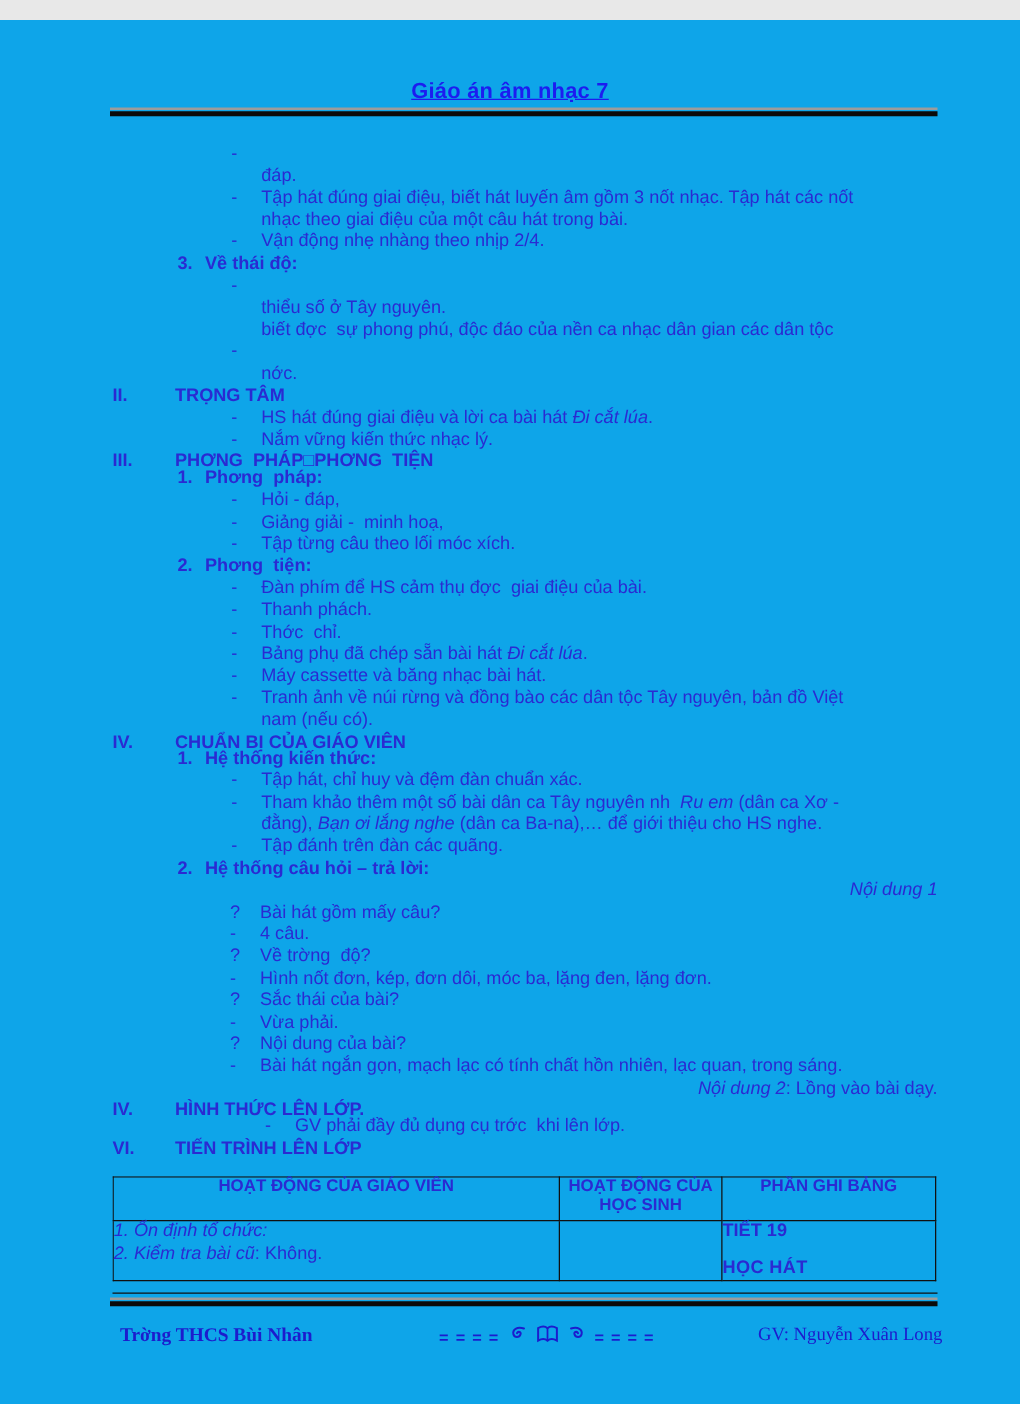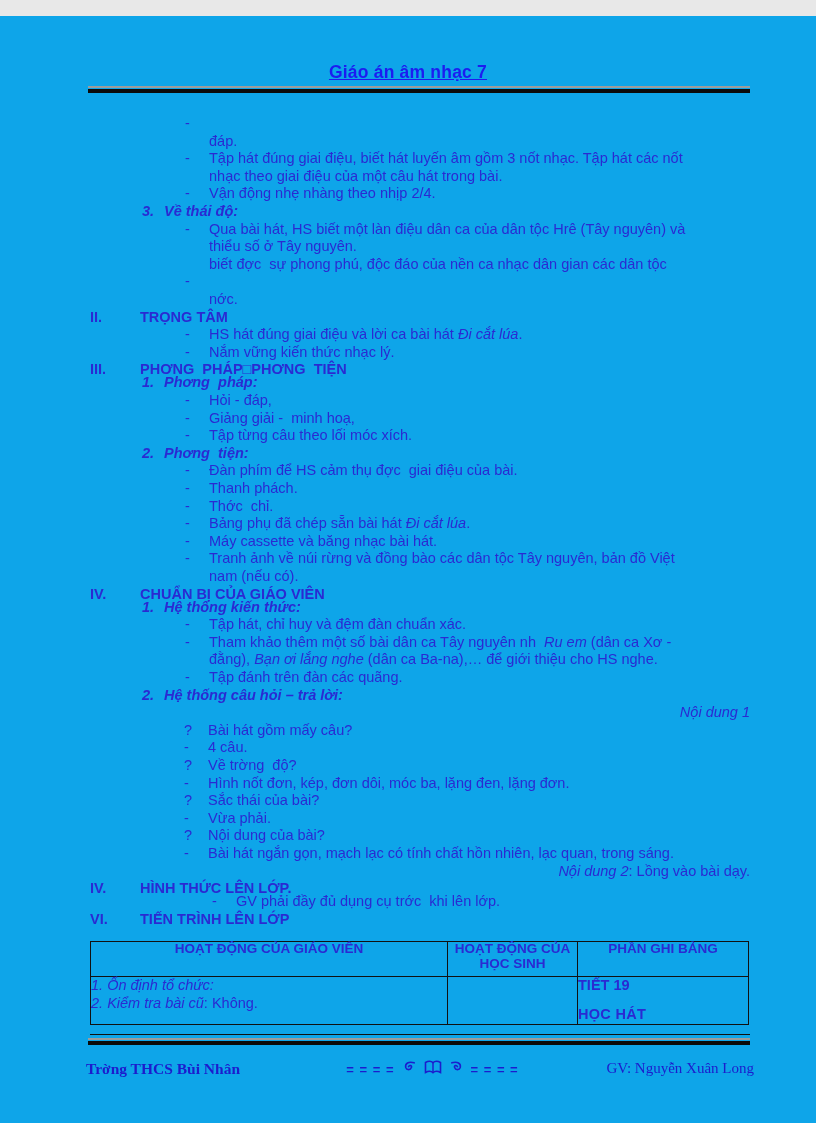--- a/index.html
+++ b/index.html
@@ -20,21 +20,21 @@
   .rule .b{height:4px;background:#0b0b0b;margin-top:1px;}
   .rule-top{top:70px;}
   .rule-bottom{top:1022px;}
   
   .content{position:absolute;left:90px;top:99px;width:660px;font-size:14.5px;line-height:17.6px;}
   .line{white-space:pre-wrap;}
   .line .row{display:flex;align-items:flex-start;white-space:pre-wrap;}
   .mk{flex:0 0 24px;}
   .line-section{font-weight:bold;}
   .line-section .num{display:inline-block;width:50px;}
-  .line-sub{margin-left:52px;font-weight:bold;font-style:italic;}
+  .line-sub{margin-left:52px;font-weight:bold;}
   .line-sub .num{display:inline-block;width:22px;}
   .line-bullet{margin-left:95px;}
   .line-bullet-deep{margin-left:122px;}
   .line-q,.line-d{margin-left:94px;}
   .line-note{margin-left:55px;text-align:right;}
   .line-note .it{font-style:italic;}
   .it{font-style:italic;}
   .tight{margin-top:-4.5px;}
   
   .tbl-wrap{margin-top:13px;height:93px;overflow:hidden;border-bottom:1.5px solid #111;}
@@ -44,21 +44,21 @@
   th.hcell{
     height:34px;vertical-align:middle;text-align:center;
     font-size:13.5px;font-weight:bold;line-height:14.5px;padding:2px 4px;color:#2a2ad2;
   }
   td.body-left{padding:21px 6px 0 6px;font-size:14.5px;line-height:17.5px;}
   td.body-left .cnum{font-style:italic;}
   td.body-right{text-align:left;padding-top:17px;font-weight:bold;font-size:14.5px;}
   td.body-right .t2{margin-top:11px;letter-spacing:.3px;}
   
   .footer{
-    position:absolute;left:86px;right:62px;top:1044px;
+    position:absolute;left:96px;right:62px;top:1044px;
     display:flex;align-items:flex-start;color:#1c1ccd;
   }
   .foot-left{flex:0 0 240px;font-family:"Liberation Serif","DejaVu Serif",serif;font-weight:bold;font-size:15.5px;}
   .foot-center{flex:1;text-align:center;font-weight:bold;font-size:13px;letter-spacing:1px;display:flex;justify-content:center;align-items:center;gap:7px;}
   .foot-right{flex:0 0 215px;text-align:right;font-family:"Liberation Serif","DejaVu Serif",serif;font-weight:normal;font-size:15px;}
   .orn{display:inline-block;vertical-align:middle;}
 </style>
 </head>
 <body>
 
@@ -69,21 +69,21 @@
       <div class="g"></div>
       <div class="b"></div>
     </div>
 
   <div class="content">
     <div id="doc-lines">
         <div class="line line-bullet"><div class="row"><span class="mk">-</span></div><div class="row"><span class="mk"></span><span>đáp.</span></div></div>
         <div class="line line-bullet"><div class="row"><span class="mk">-</span><span>Tập hát đúng giai điệu, biết hát luyến âm gồm 3 nốt nhạc. Tập hát các nốt</span></div><div class="row"><span class="mk"></span><span>nhạc theo giai điệu của một câu hát trong bài.</span></div></div>
         <div class="line line-bullet"><div class="row"><span class="mk">-</span><span>Vận động nhẹ nhàng theo nhịp 2/4.</span></div></div>
         <div class="line line-sub"><span class="num">3.</span><span>Về thái độ:</span></div>
-        <div class="line line-bullet"><div class="row"><span class="mk">-</span><span>Qua bài hát, HS biết một làn điệu dân ca của dân tộc Hrê (Tây nguyên) và</span></div><div class="row"><span class="mk"></span><span>thiểu số ở Tây nguyên.</span></div><div class="row"><span class="mk"></span><span>biết đợc  sự phong phú, độc đáo của nền ca nhạc dân gian các dân tộc</span></div></div>
+        <div class="line line-bullet"><div class="row"><span class="mk">-</span></div><div class="row"><span class="mk"></span><span>thiểu số ở Tây nguyên.</span></div><div class="row"><span class="mk"></span><span>biết đợc  sự phong phú, độc đáo của nền ca nhạc dân gian các dân tộc</span></div></div>
         <div class="line line-bullet"><div class="row"><span class="mk">-</span></div><div class="row"><span class="mk"></span><span>nớc.</span></div></div>
         <div class="line line-section"><span class="num">II.</span><span>TRỌNG TÂM</span></div>
         <div class="line line-bullet"><div class="row"><span class="mk">-</span><span>HS hát đúng giai điệu và lời ca bài hát </span><span class="it">Đi cắt lúa</span><span>.</span></div></div>
         <div class="line line-bullet"><div class="row"><span class="mk">-</span><span>Nắm vững kiến thức nhạc lý.</span></div></div>
         <div class="line line-section"><span class="num">III.</span><span>PHƠNG  PHÁP□PHƠNG  TIỆN</span></div>
         <div class="line line-sub tight"><span class="num">1.</span><span>Phơng  pháp:</span></div>
         <div class="line line-bullet"><div class="row"><span class="mk">-</span><span>Hỏi - đáp,</span></div></div>
         <div class="line line-bullet"><div class="row"><span class="mk">-</span><span>Giảng giải -  minh hoạ,</span></div></div>
         <div class="line line-bullet"><div class="row"><span class="mk">-</span><span>Tập từng câu theo lối móc xích.</span></div></div>
         <div class="line line-sub"><span class="num">2.</span><span>Phơng  tiện:</span></div>

